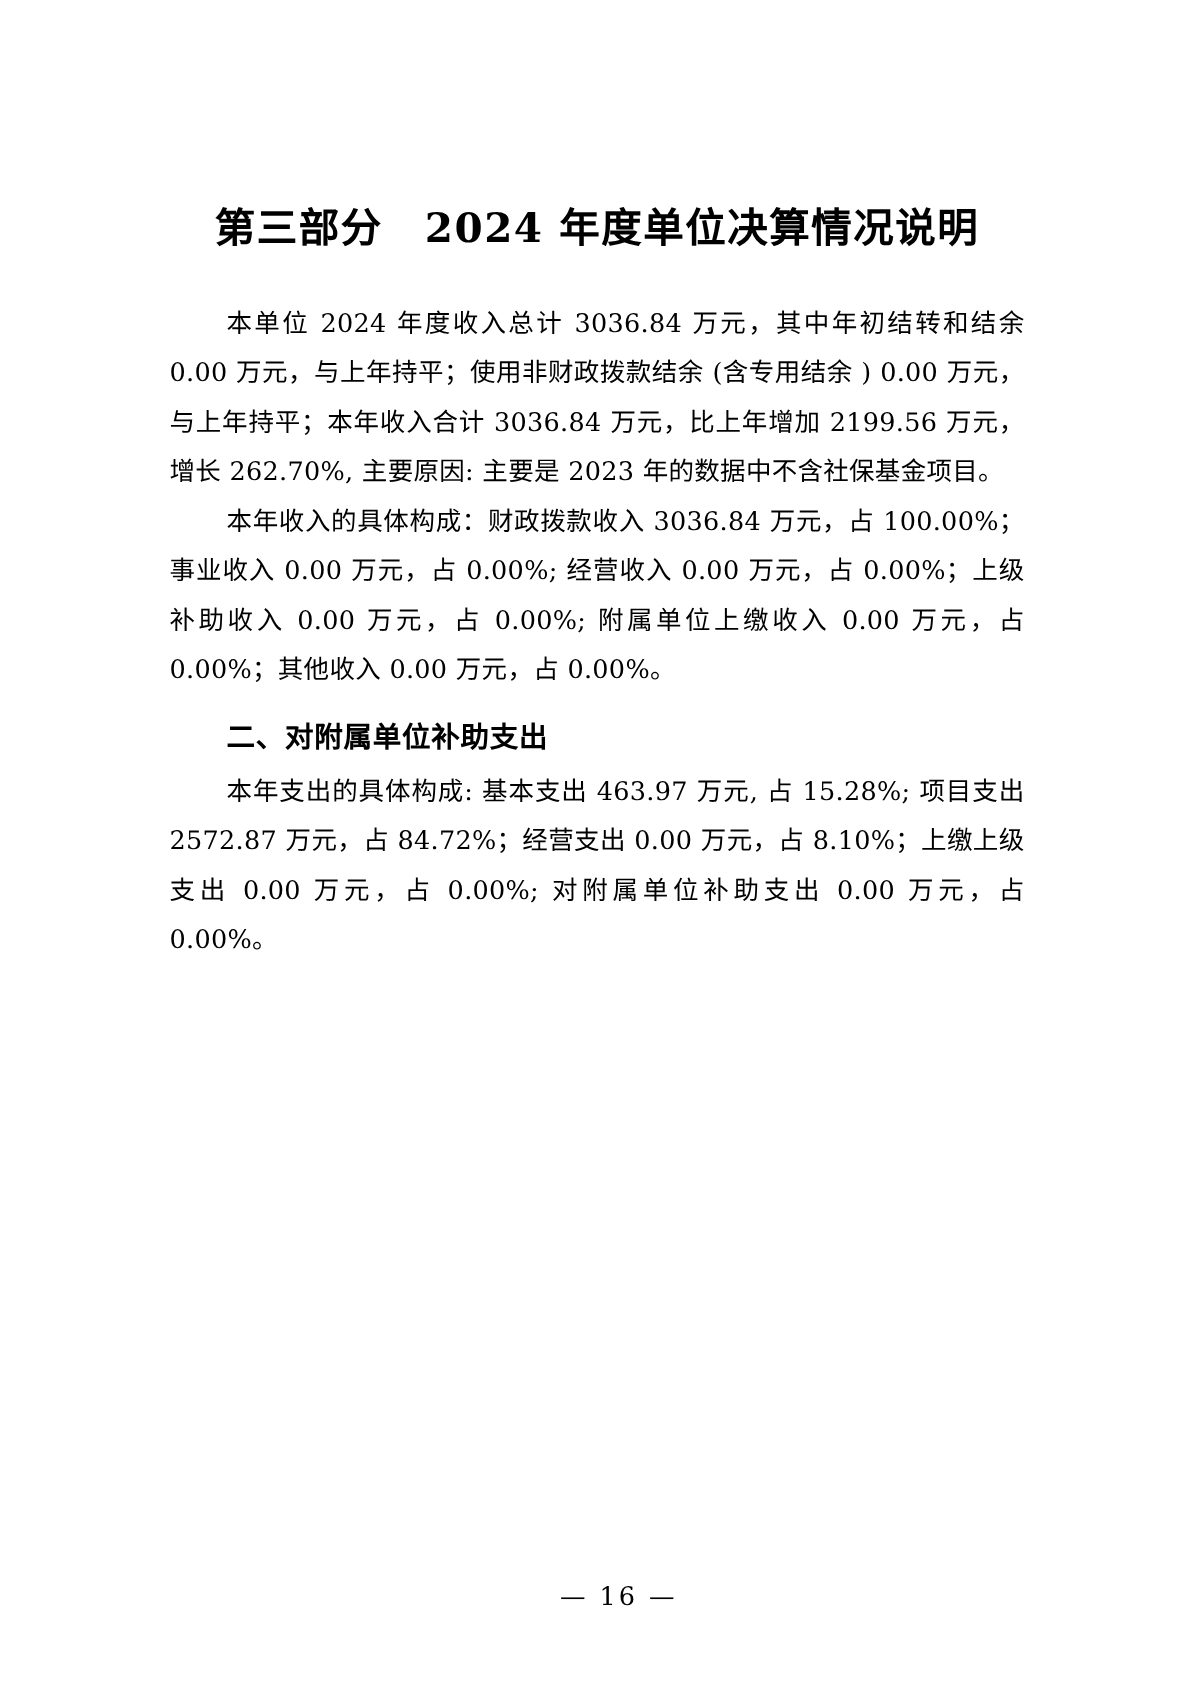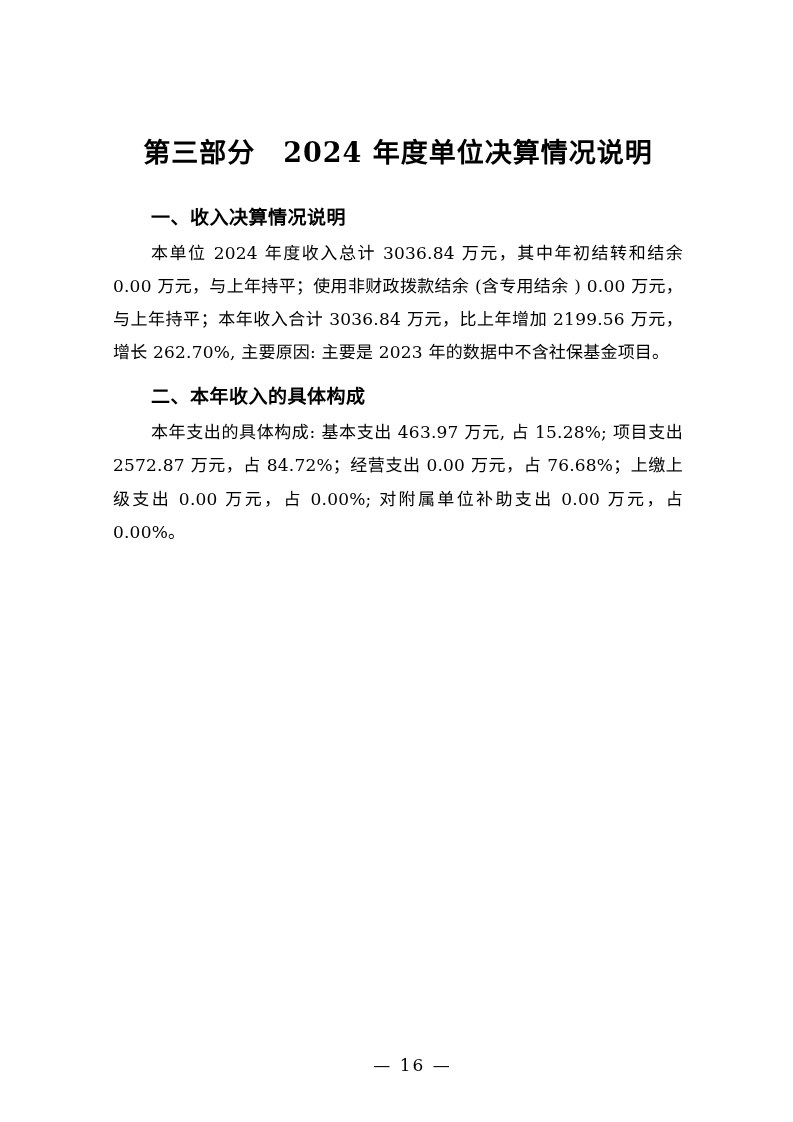--- a/index.html
+++ b/index.html
@@ -68,26 +68,26 @@
   }
 </style>
 </head>
 <body>
 
 <div class="page">
   <div class="content">
 
     <h1 class="doc-title">第三部分　2024 年度单位决算情况说明</h1>
 
-    <h2 class="section-heading">一、收入决算情况说明</h2>
 
     <p class="para">本单位 2024 年度收入总计 3036.84 万元，其中年初结转和结余 0.00 万元，与上年持平；使用非财政拨款结余 (含专用结余 ) 0.00 万元，与上年持平；本年收入合计 3036.84 万元，比上年增加 2199.56 万元，增长 262.70%, 主要原因: 主要是 2023 年的数据中不含社保基金项目。</p>
 
+    <p class="para">本年收入的具体构成：财政拨款收入 3036.84 万元，占 100.00%；事业收入 0.00 万元，占 0.00%; 经营收入 0.00 万元，占 0.00%；上级补助收入 0.00 万元，占 0.00%; 附属单位上缴收入 0.00 万元，占 0.00%；其他收入 0.00 万元，占 0.00%。</p>
 
-    <h2 class="section-heading">二、本年收入的具体构成</h2>
+    <h2 class="section-heading">二、对附属单位补助支出</h2>
 
 
-    <p class="para">本年支出的具体构成: 基本支出 463.97 万元, 占 15.28%; 项目支出 2572.87 万元，占 84.72%；经营支出 0.00 万元，占 76.68%；上缴上级支出 0.00 万元，占 0.00%; 对附属单位补助支出 0.00 万元，占 0.00%。</p>
+    <p class="para">本年支出的具体构成: 基本支出 463.97 万元, 占 15.28%; 项目支出 2572.87 万元，占 84.72%；经营支出 0.00 万元，占 8.10%；上缴上级支出 0.00 万元，占 0.00%; 对附属单位补助支出 0.00 万元，占 0.00%。</p>
 
   </div>
 
   <div class="page-number">— 16 —</div>
 </div>
 
 </body></html>

